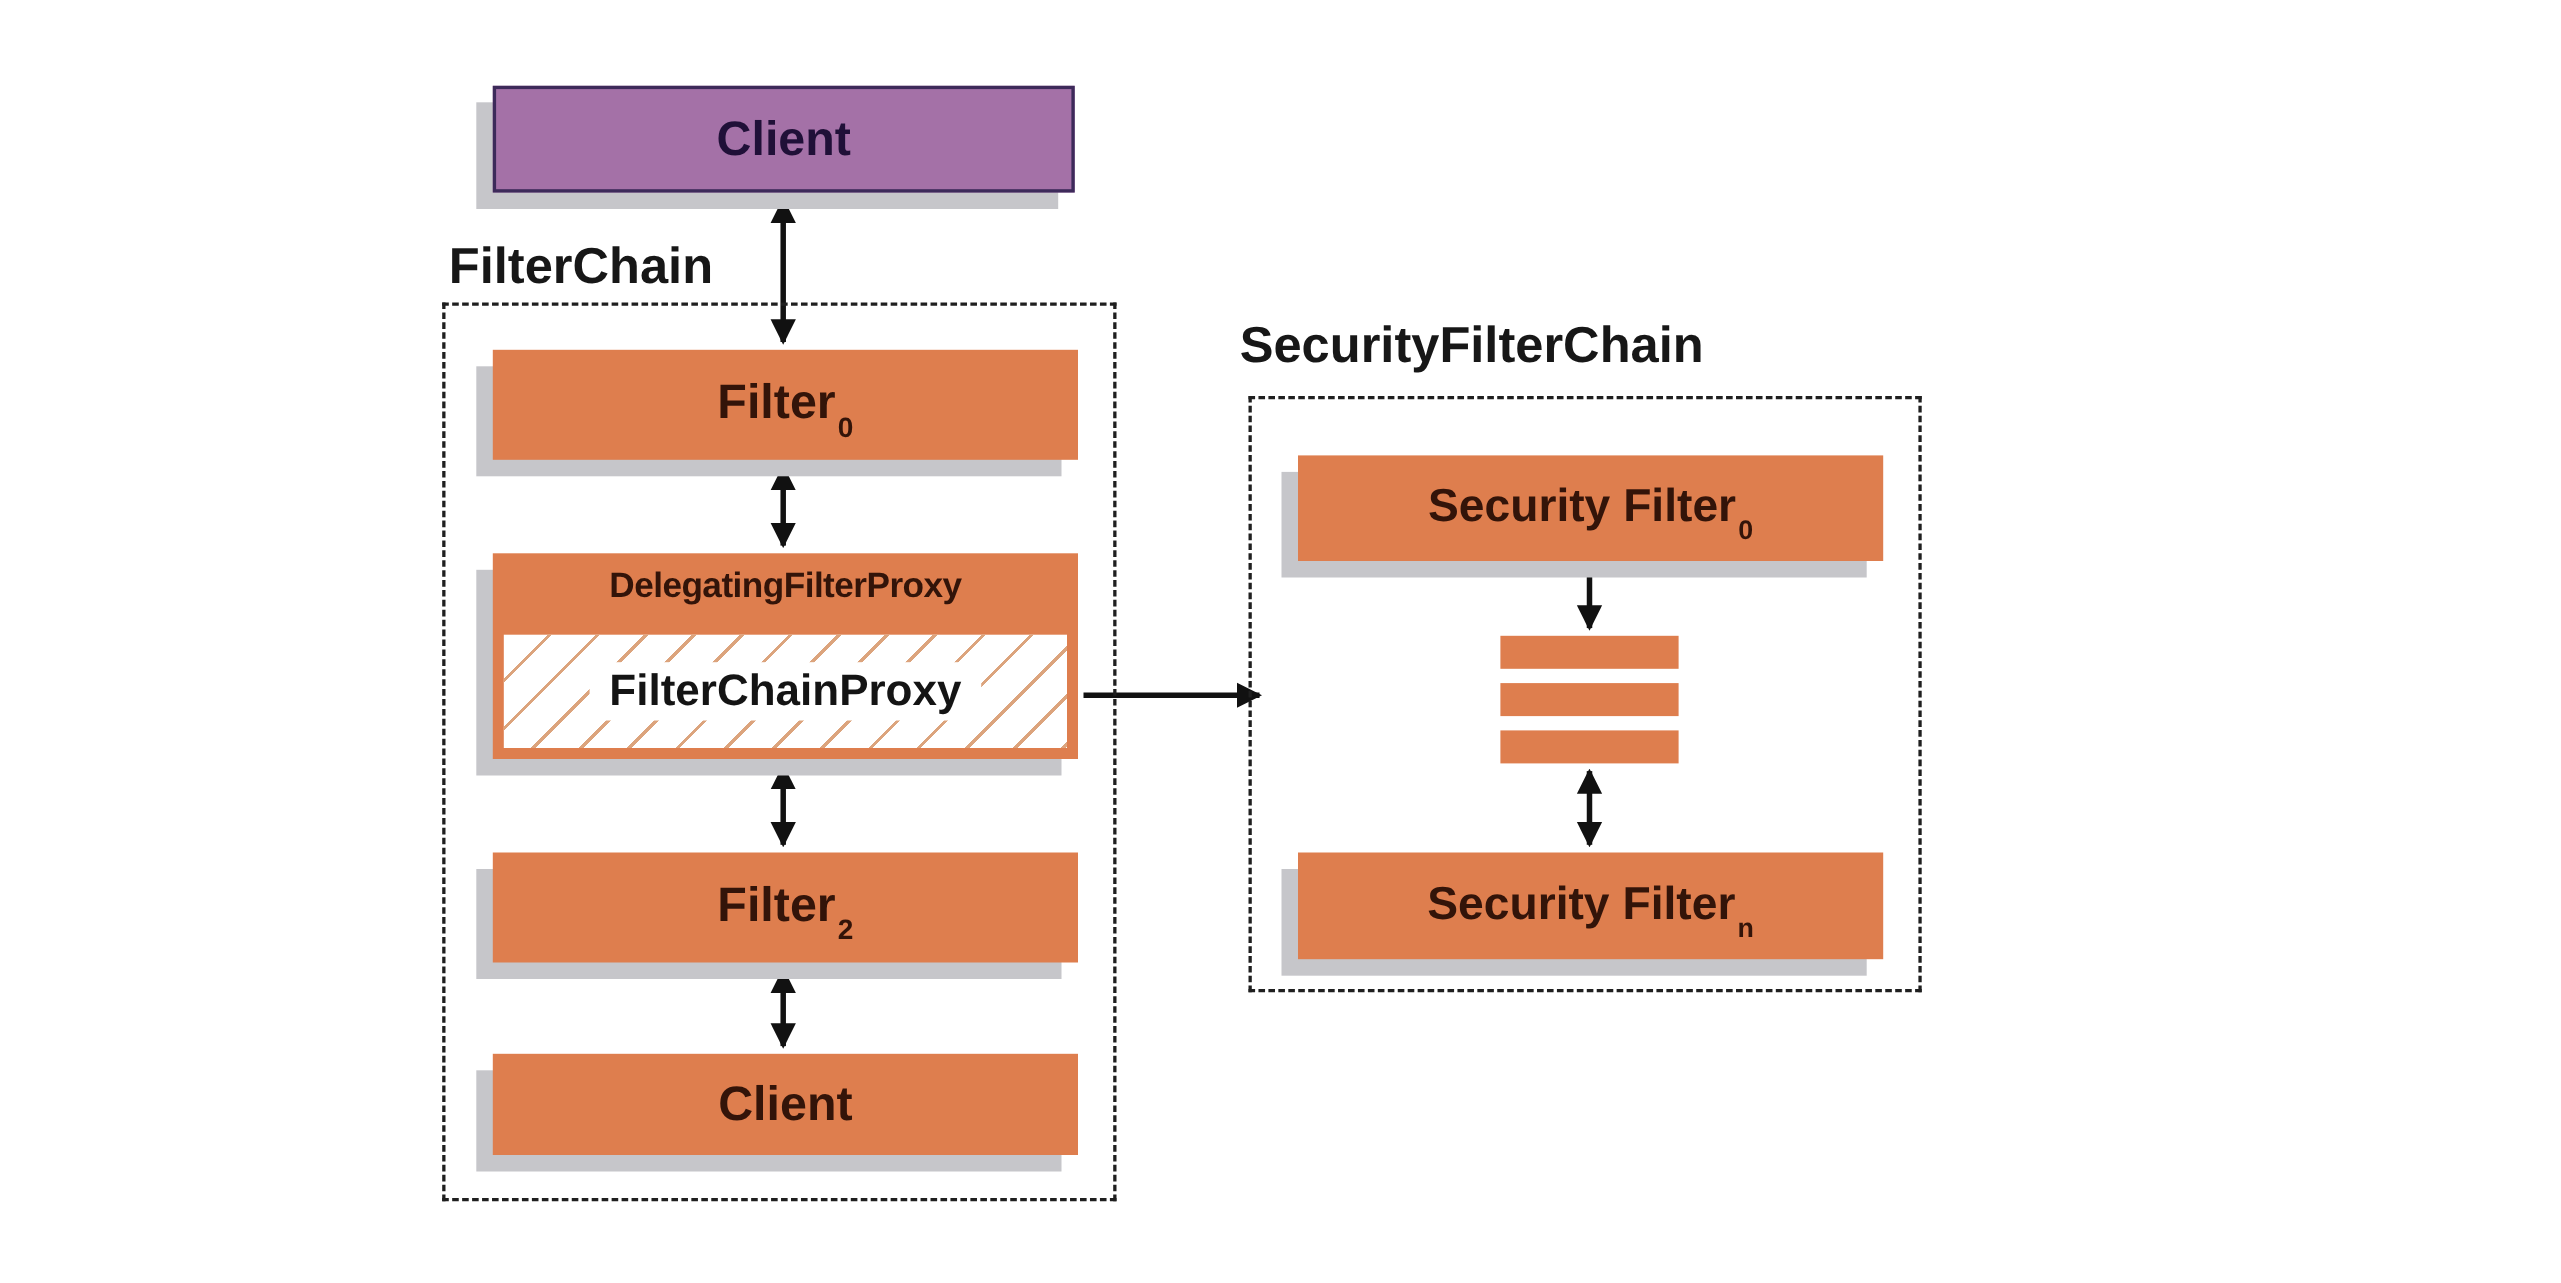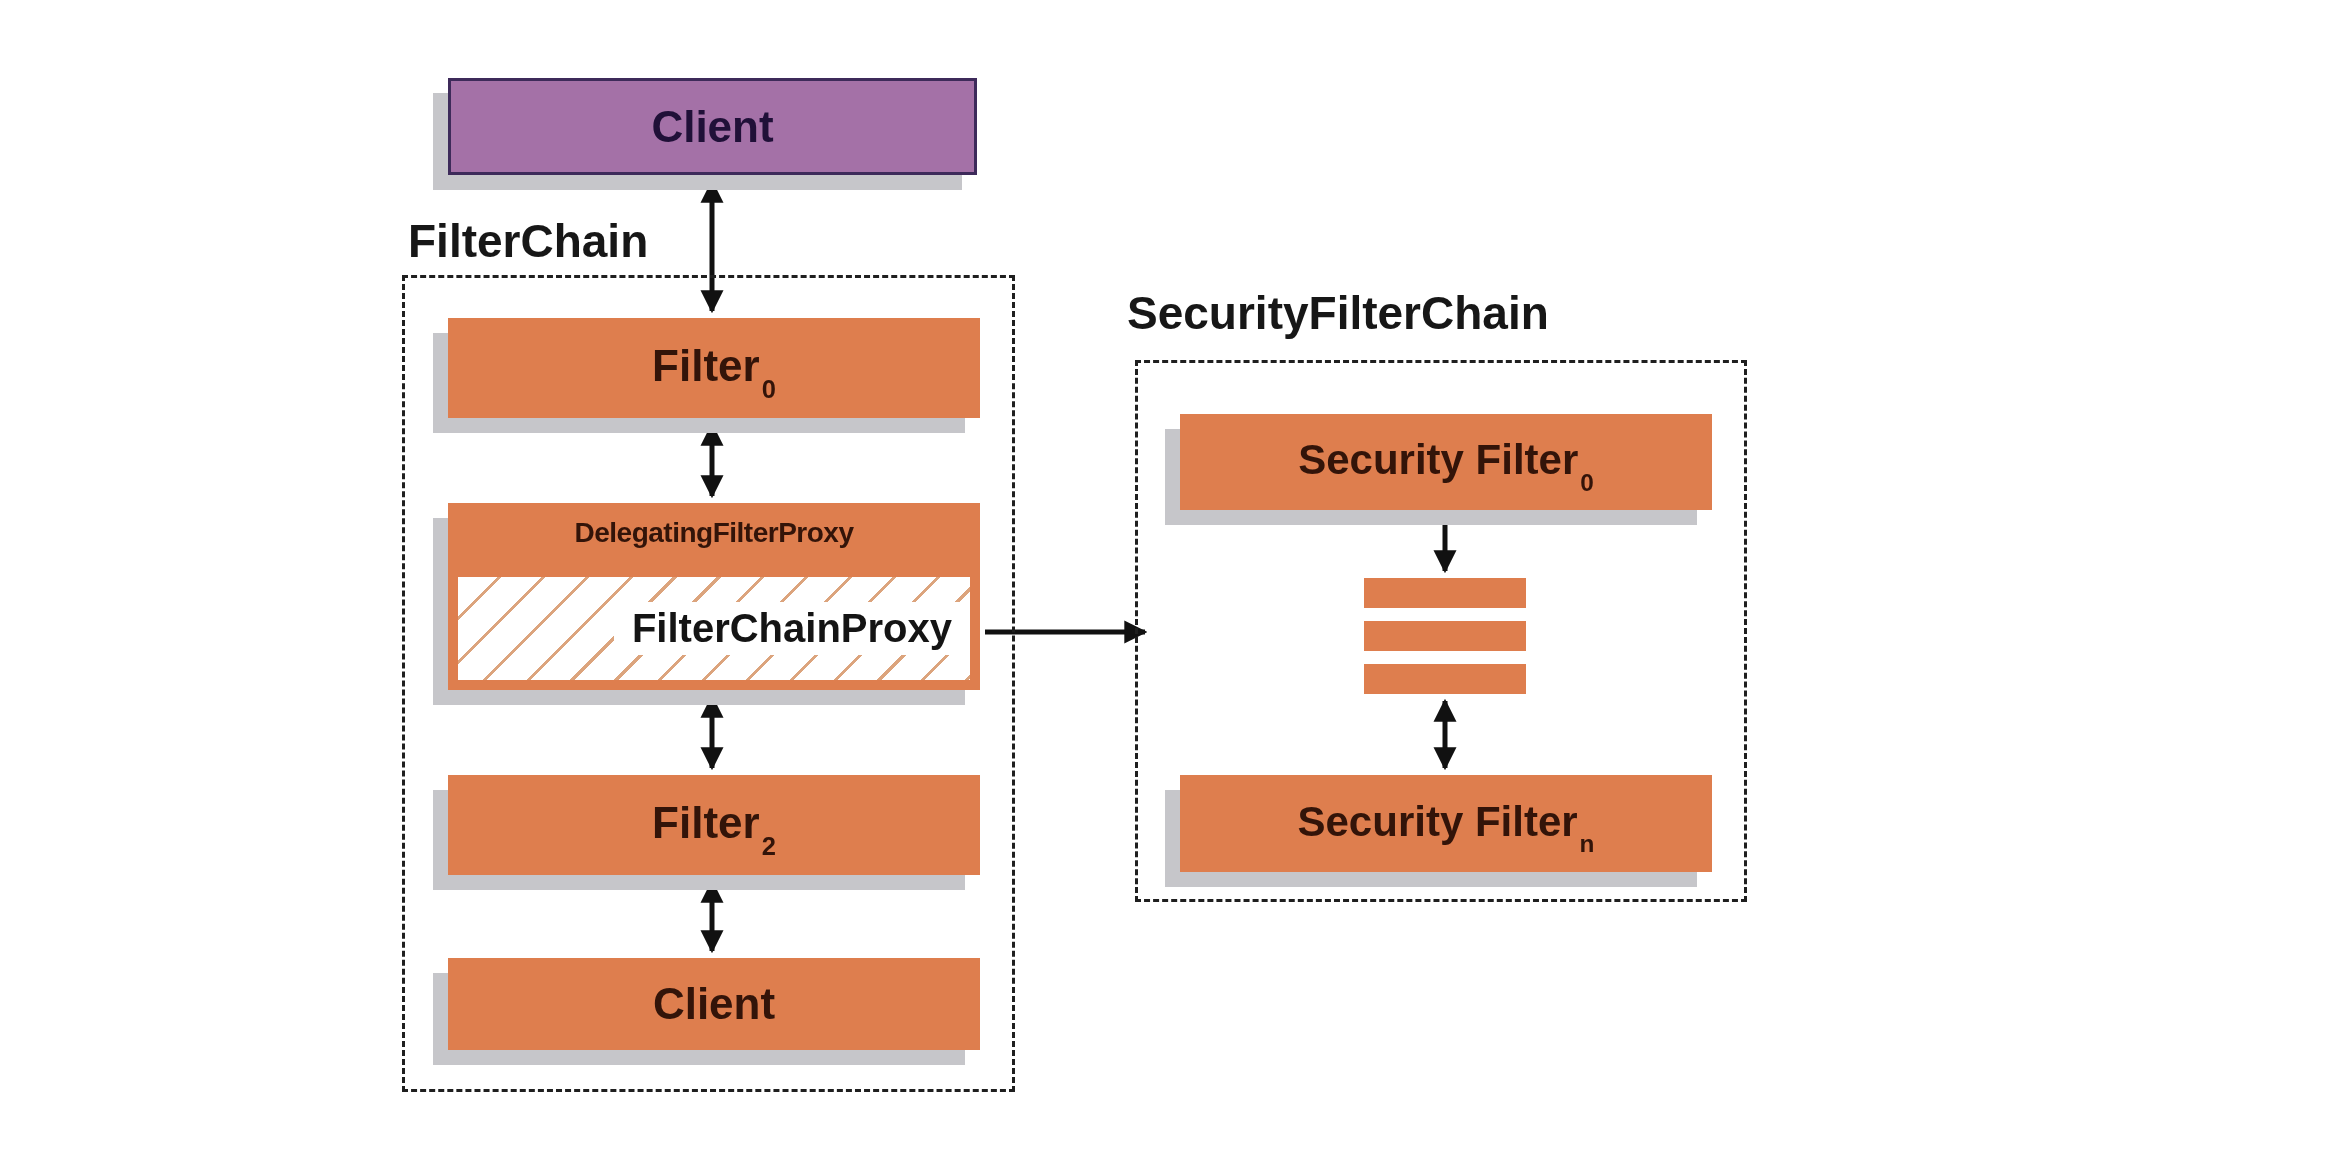--- a/index.html
+++ b/index.html
@@ -74,33 +74,33 @@
   .filter0{left:448px;top:318px;width:532px;height:100px;}
   .filter2{left:448px;top:775px;width:532px;height:100px;}
   .servlet{left:448px;top:958px;width:532px;height:92px;}
   .dfp{
     left:448px;top:503px;width:532px;height:187px;
     display:block;
   }
   .dfp-title{
     height:59px;
     display:flex;align-items:center;justify-content:center;
-    font-size:28px;
+    font-size:32px;
     letter-spacing:-0.5px;
     white-space:nowrap;
   }
   .hatch{
     position:absolute;
     left:10px;right:10px;top:74px;bottom:10px;
     background:
       repeating-linear-gradient(135deg,
         rgba(255,255,255,0) 0 28px,
         var(--hatch-line) 28px 31px),
       #ffffff;
-    display:flex;align-items:center;justify-content:flex-end;
+    display:flex;align-items:center;justify-content:center;
   }
   .fcp-label{
     background:#ffffff;
     color:var(--fcp-text);
     font-size:40px;
     font-weight:bold;
     padding:4px 18px;
     white-space:nowrap;
   }
   .sf0{left:1180px;top:414px;width:532px;height:96px;font-size:42px;}

